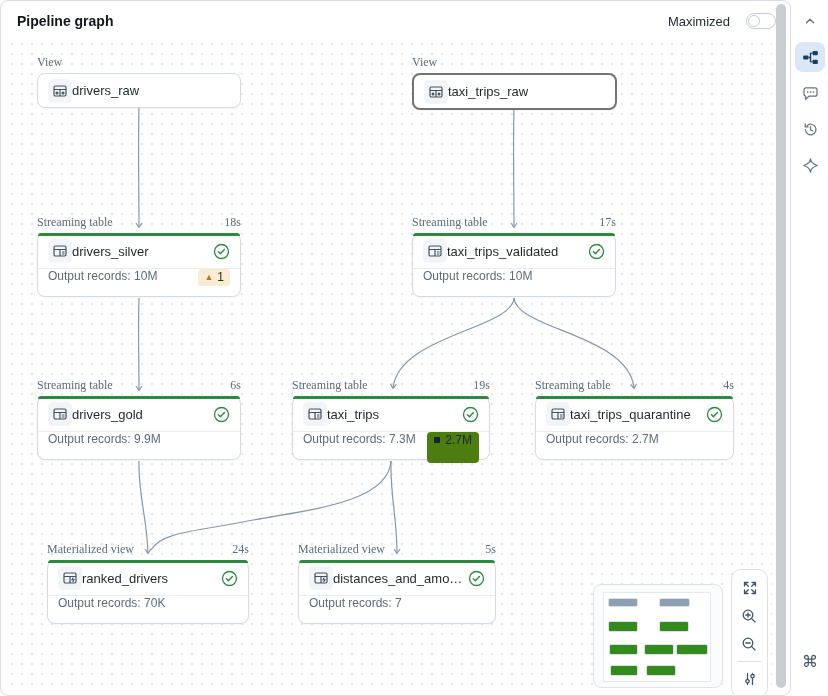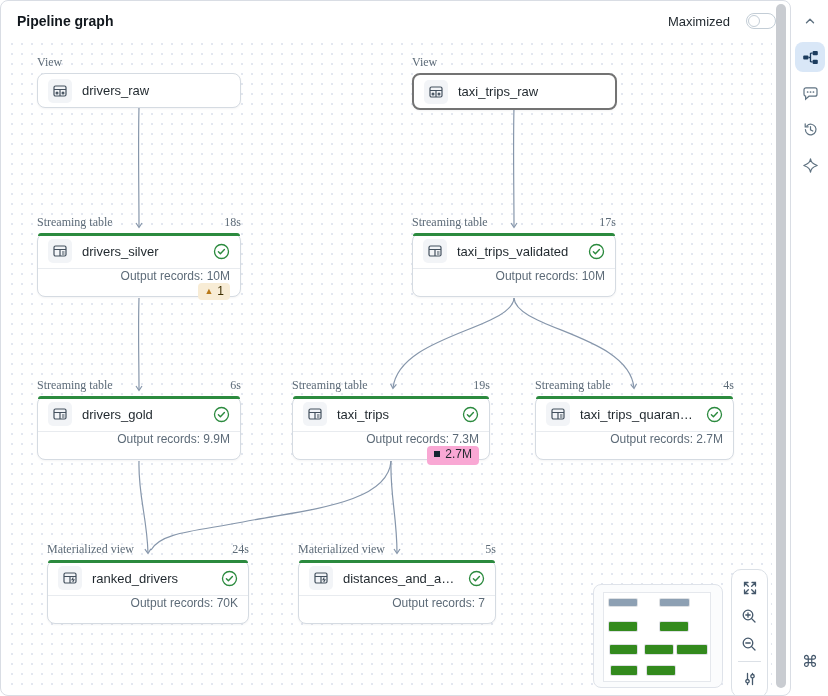--- a/index.html
+++ b/index.html
@@ -26,32 +26,32 @@
   .edges path.edge { fill:none; stroke:#8696ab; stroke-width:1.2; }
 
   
   .flow-node { position:absolute; z-index:2; }
   .meta { display:flex; justify-content:space-between; font-size:12px; color:#5d6b78; margin-bottom:4px; height:14px;font-family:Liberation Serif, serif; }
   .card { background:#fff; border:1px solid #d5dbe2; border-radius:8px; box-shadow:0 1px 2px rgba(30,40,60,.05);
           position:relative; cursor:pointer; }
   .card.accent-top::before { content:""; position:absolute; left:0; right:0; top:-1px; height:3px;
           background:#2b8a3e; border-radius:3px 3px 0 0; }
   .card.selected { border:2px solid #737373; }
-  .card-head { display:flex; align-items:center; gap:10px; padding:0 10px; height:33px; }
+  .card-head { display:flex; align-items:center; padding:0 10px; height:33px; }
   .card.tall .card-head { height:34px; }
   .tbl-icon { width:24px; height:24px; background:#f2f4f7; border-radius:5px; flex:none;
               display:flex; align-items:center; justify-content:center; }
   .node-name { flex:1; font-size:13px; font-weight:500; color:#1f272d; white-space:nowrap; overflow:hidden; text-overflow:ellipsis; }
   .check { flex:none; display:flex; }
-  .card-foot { border-top:1px solid #e8ebef; height:28px; display:flex; align-items:flex-end;
-               justify-content:space-between; padding:0 10px; font-size:12px; color:#5d6b78;flex-direction:column; }
+  .card-foot { border-top:1px solid #e8ebef; height:28px; display:flex; align-items:flex-start;
+               justify-content:space-between; padding:0 10px; font-size:12px; color:#5d6b78; }
   .warn-badge { background:#f8ecd5; border-radius:4px; padding:1px 6px 2px; font-size:12px; color:#3d2e00;
                 display:flex; align-items:center; gap:4px; }
   .warn-tri { color:#b87818; font-size:9px; }
-  .metric-badge { background:#f9a8d4; border-radius:4px; padding:1px 7px 4px; font-size:12px; color:#1f272d;
+  .metric-badge { background:#4d7c0f; border-radius:4px; padding:1px 7px 16px; font-size:12px; color:#1f272d;
                   display:flex; align-items:center; gap:5px; }
   .metric-sq { width:6px; height:6px; background:#15242f; display:inline-block; }
 
   
   .minimap { position:absolute; left:592px; top:583px; width:130px; height:104px; z-index:3;
              border:1px solid #dfe3ea; border-radius:8px; background:#fbfcfd; }
   .minimap-inner { position:absolute; left:9px; top:7px; width:108px; height:90px;
                    background:#fff; border:1px solid #e5e8ed; }
   .mm-bar { position:absolute; border-radius:1px; box-shadow:0 0 0 1px rgba(120,130,145,.25); }
 

